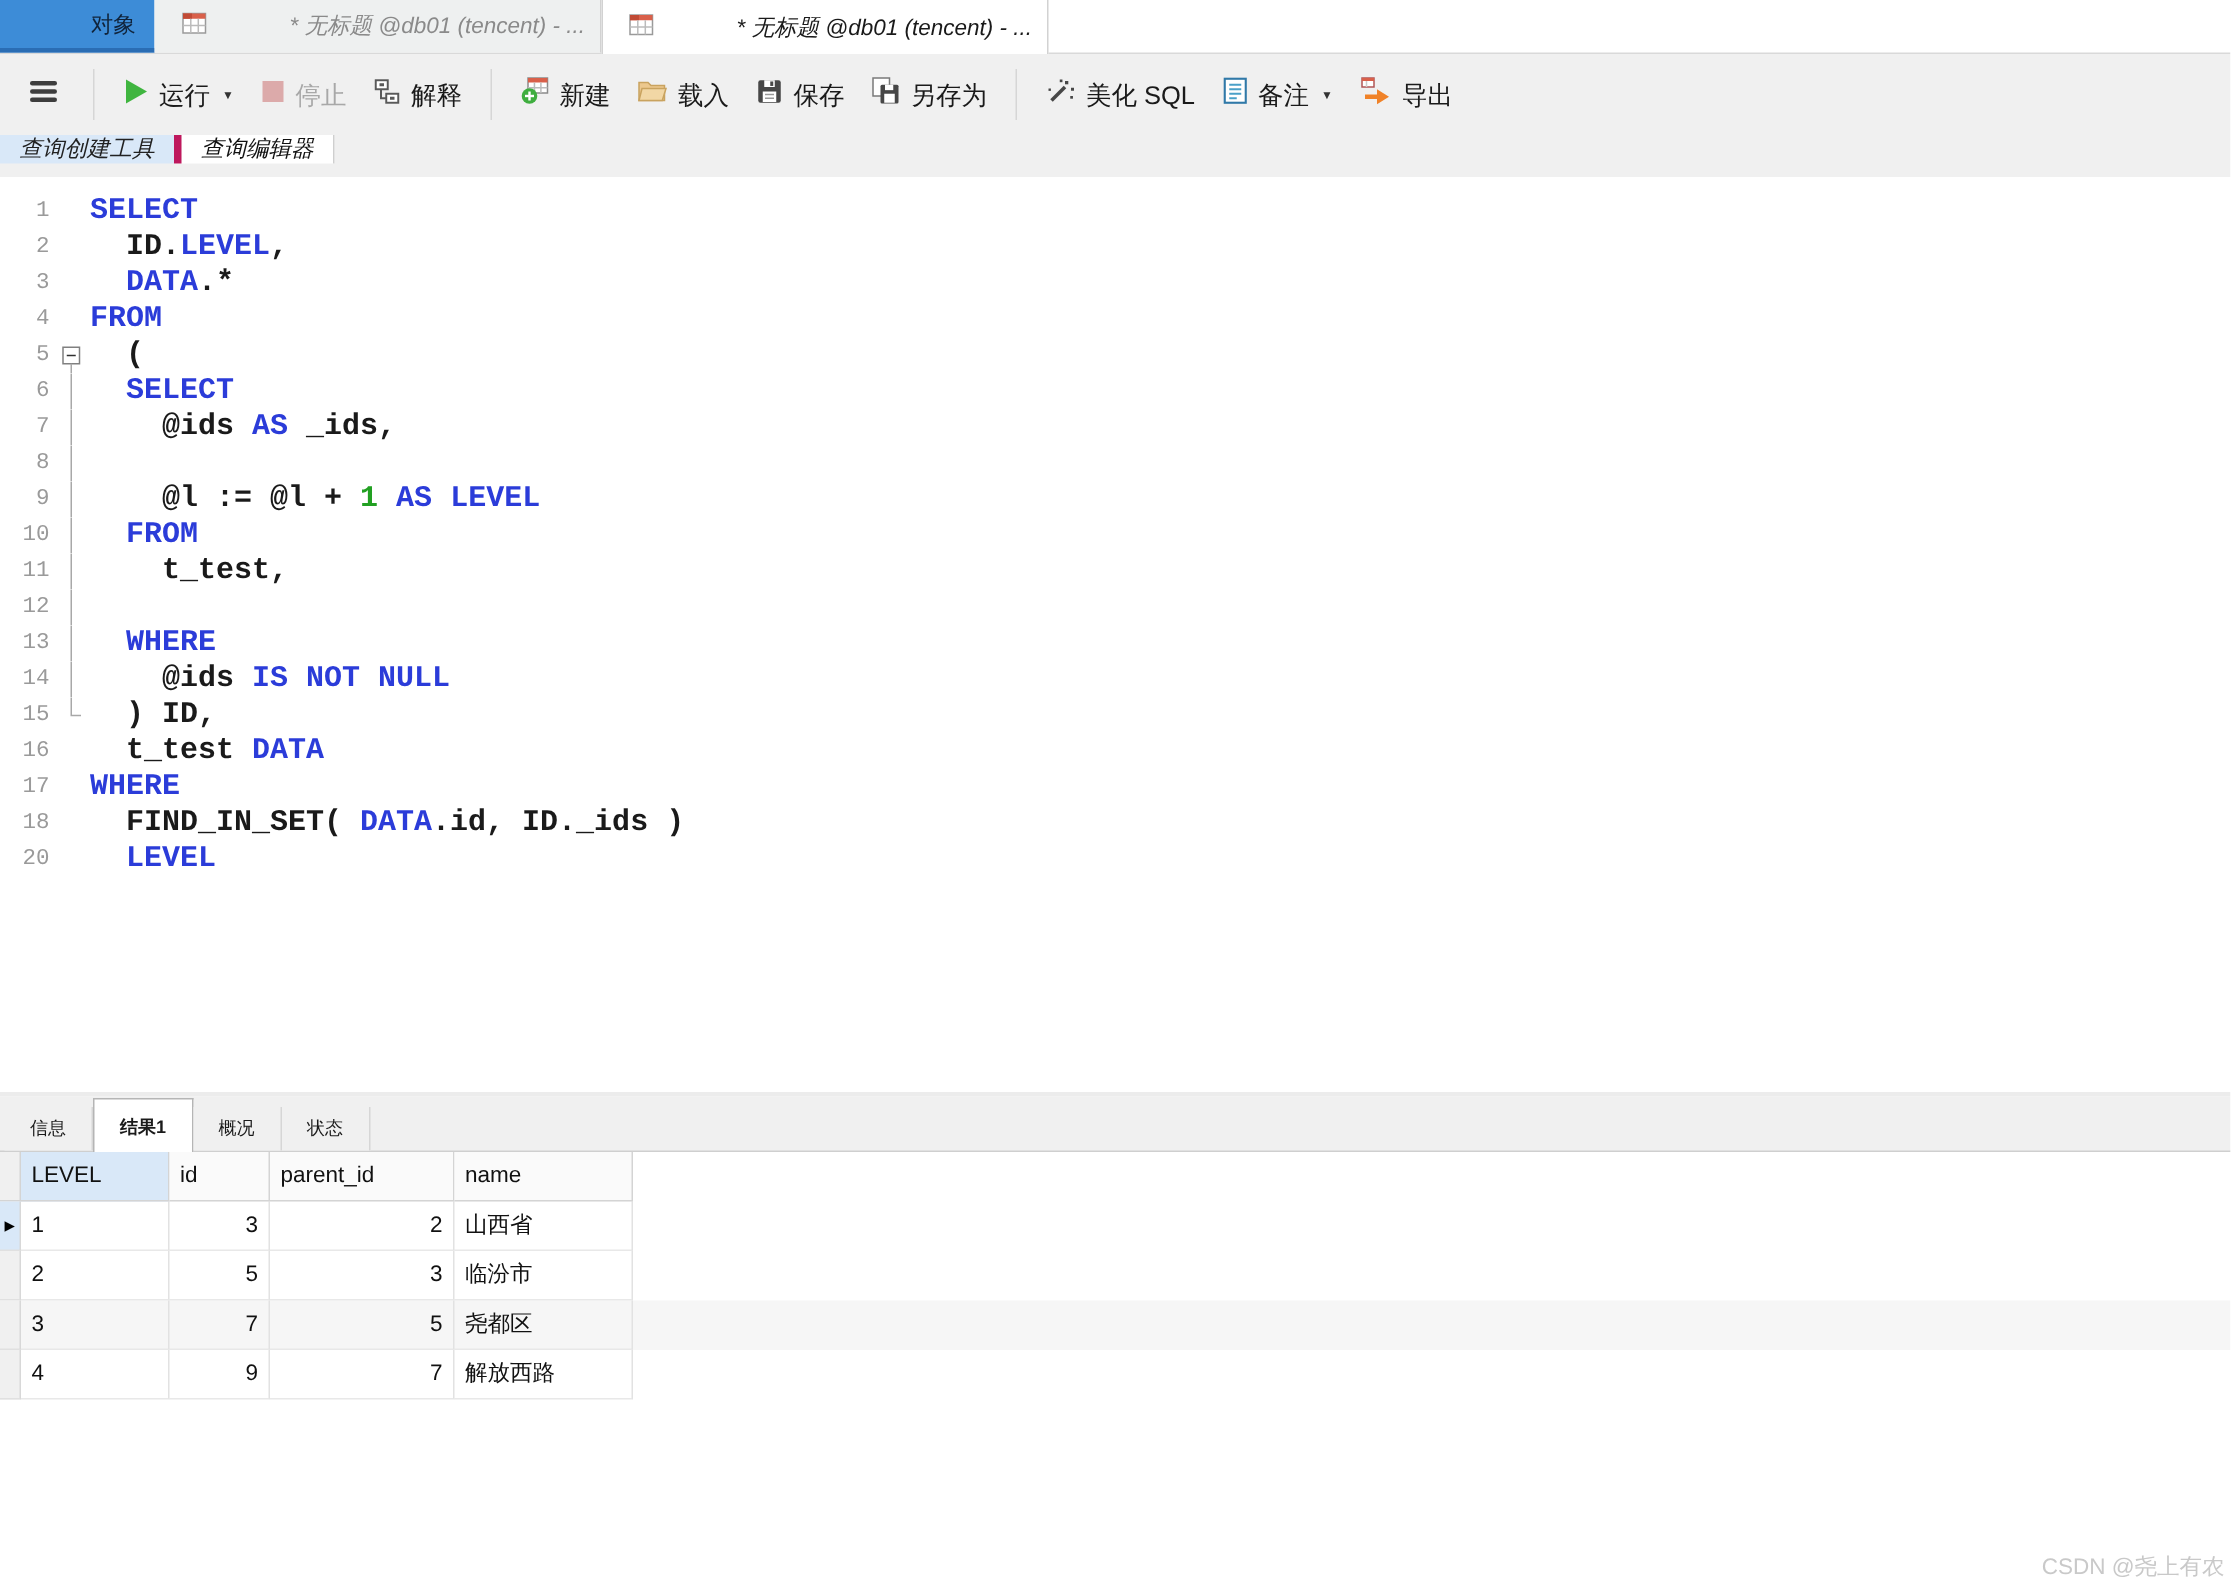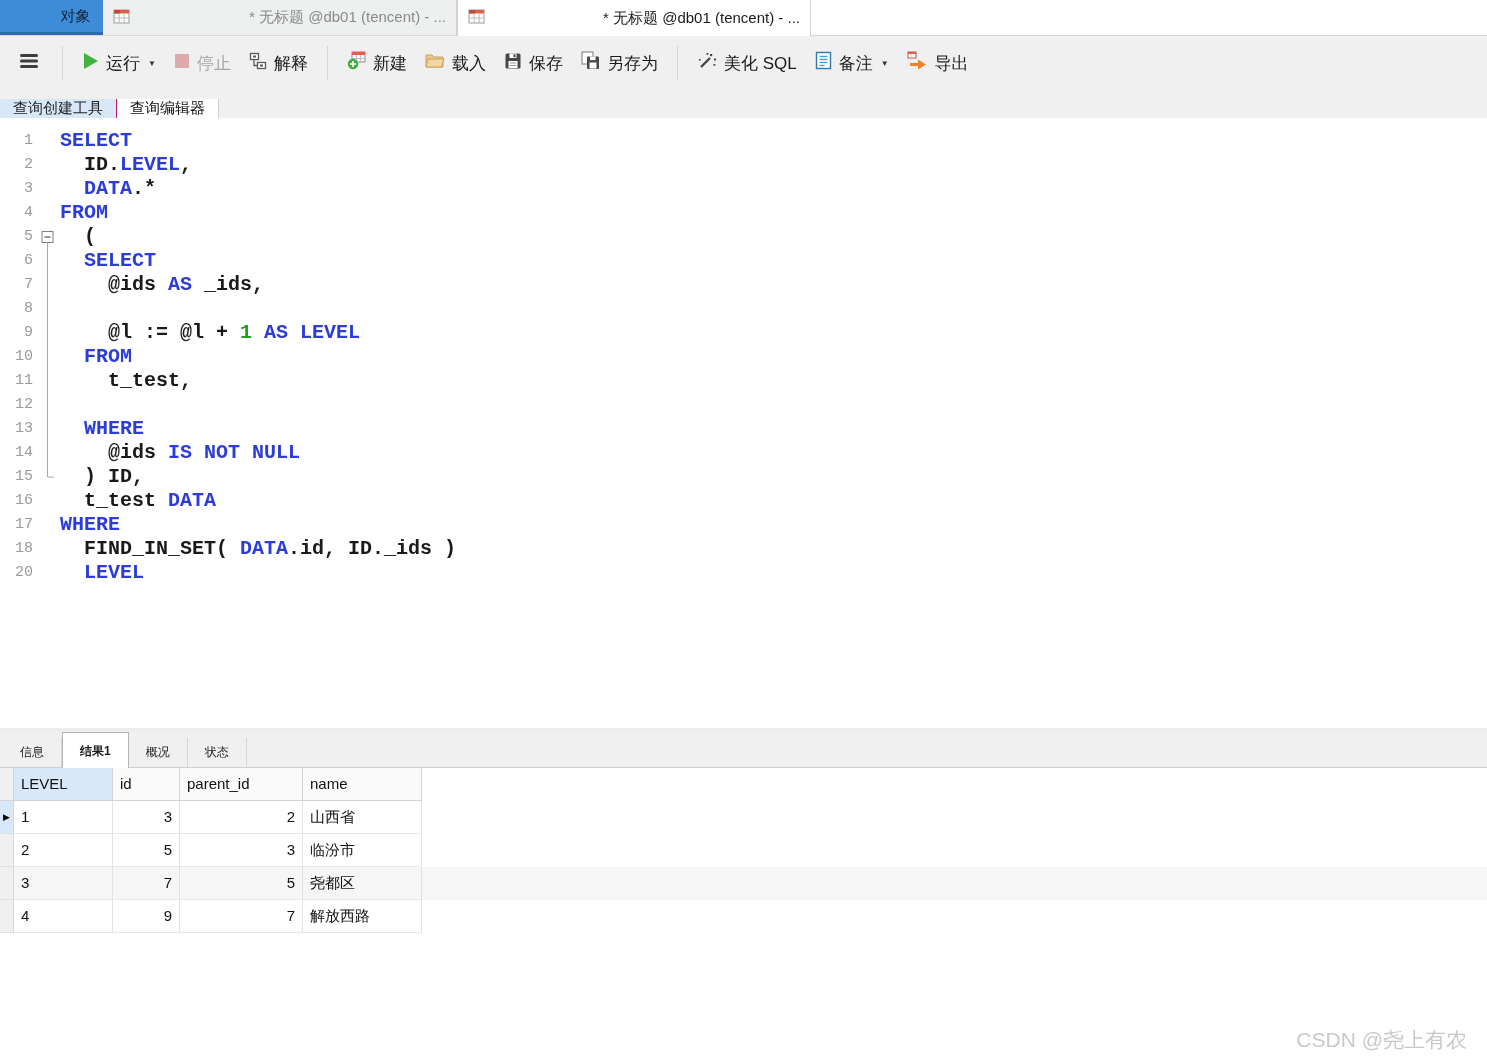--- a/index.html
+++ b/index.html
@@ -4,40 +4,40 @@
 <style>
   * { margin:0; padding:0; box-sizing:border-box; }
   html,body { width:1487px; height:1062px; overflow:hidden; background:#fff;
               font-family:"Liberation Sans", sans-serif; color:#1a1a1a; }
 
   
   .tabbar { height:36px; display:flex; background:#fff; border-bottom:1px solid #d9d9d9; }
   .wtab { display:flex; align-items:center; justify-content:center; gap:7px;
           font-size:15px; padding:0 10px; cursor:default; }
   .wtab.objects { width:103px; background:#3d8cd7; color:#10233a; border-bottom:3px solid #2a6db4; }
-  .wtab.query { width:354px; background:#eef0f0; color:#8a8a8a;
-                border-right:1px solid #d2d2d2; justify-content:space-between; }
+  .wtab.query { width:298px; background:#eef0f0; color:#8a8a8a;
+                border-right:1px solid #d2d2d2; justify-content:flex-end;font-style:italic; }
   .wtab.query.current { background:#fff; color:#1a1a1a; margin-bottom:-1px; border-left:1px solid #d2d2d2; }
   .wtab .lbl { white-space:nowrap; overflow:hidden; text-overflow:ellipsis;margin-left:48px; }
 
   
   .toolbar { height:54px; background:#f0f0f0; display:flex; align-items:center; padding:0 6px; }
   .sep { width:1px; height:34px; background:#d6d6d6; margin:0 10px; flex:none; }
   .tbtn { display:flex; align-items:center; gap:7px; padding:0 9px; height:42px;
           font-size:17px; color:#1a1a1a; cursor:default; white-space:nowrap;text-align:right; }
   .tbtn.disabled { color:#a8a8a8; }
   .tbtn .caret { font-size:8px; color:#333; margin-left:1px; }
   .tbtn svg { flex:none; }
   .hambtn { padding:0 12px; }
 
   
-  .subtabs { height:28px; background:#f0f0f0; display:flex; align-items:flex-end; }
+  .subtabs { height:28px; background:#f0f0f0; display:flex; align-items:flex-start;font-style:italic; }
   .subtab { font-size:15px; padding:0 13px; display:flex; align-items:center; cursor:default; }
   .subtab.builder { background:#d9e8f8; color:#222; }
-  .subtab.editor-t { background:#fff; color:#111; border-left:1px solid #be185d; border-right:1px solid #cfcfcf; }
+  .subtab.editor-t { background:#fff; color:#111; border-left:5px solid #be185d; border-right:1px solid #cfcfcf; }
 
   
   .editor { height:610px; background:#fff; padding-top:11px; overflow:hidden;
             font-family:"Liberation Mono", monospace; position:relative; }
   .codeline { display:flex; height:24px; }
   .gut-num { width:38px; flex:none; text-align:right; padding-right:5px; color:#9a9a9a;
              font-size:15px; line-height:24px; }
   .gut-fold { width:22px; flex:none; position:relative; }
   .gut-fold svg { position:absolute; left:0; top:0; }
   .code-text { white-space:pre; font-size:20px; font-weight:bold; line-height:24px; color:#1a1a1a; }
@@ -66,21 +66,21 @@
   .g-row { display:flex; height:33px; background:#fff; }
   .g-row.shaded { background:#f6f6f6; }
   .rowsel { width:14px; flex:none; background:#f0f0f0; border-right:1px solid #d8d8d8;
             border-bottom:1px solid #e0e0e0; font-size:9px; line-height:32px; text-align:center; color:#000; }
   .rowsel.marked { background:#d9e8f8; }
   .g-cell { font-size:15px; line-height:32px; padding:0 7px; color:#111; flex:none;
             border-right:1px solid #e2e2e2; border-bottom:1px solid #e8e8e8;
             white-space:nowrap; overflow:hidden; }
   .g-cell.r { text-align:right; }
 
-  .watermark { position:absolute; right:20px; bottom:8px; font-size:21px; color:#c9c9c9; }
+  .watermark { position:absolute; right:4px; bottom:8px; font-size:15px; color:#c9c9c9; }
 </style>
 </head>
 <body>
 
 <div class="tabbar">
     <div class="wtab objects">
       <span class="lbl">对象</span>
     </div>
     <div class="wtab query">
       <span><svg width="17" height="15" viewBox="0 0 17 15">

